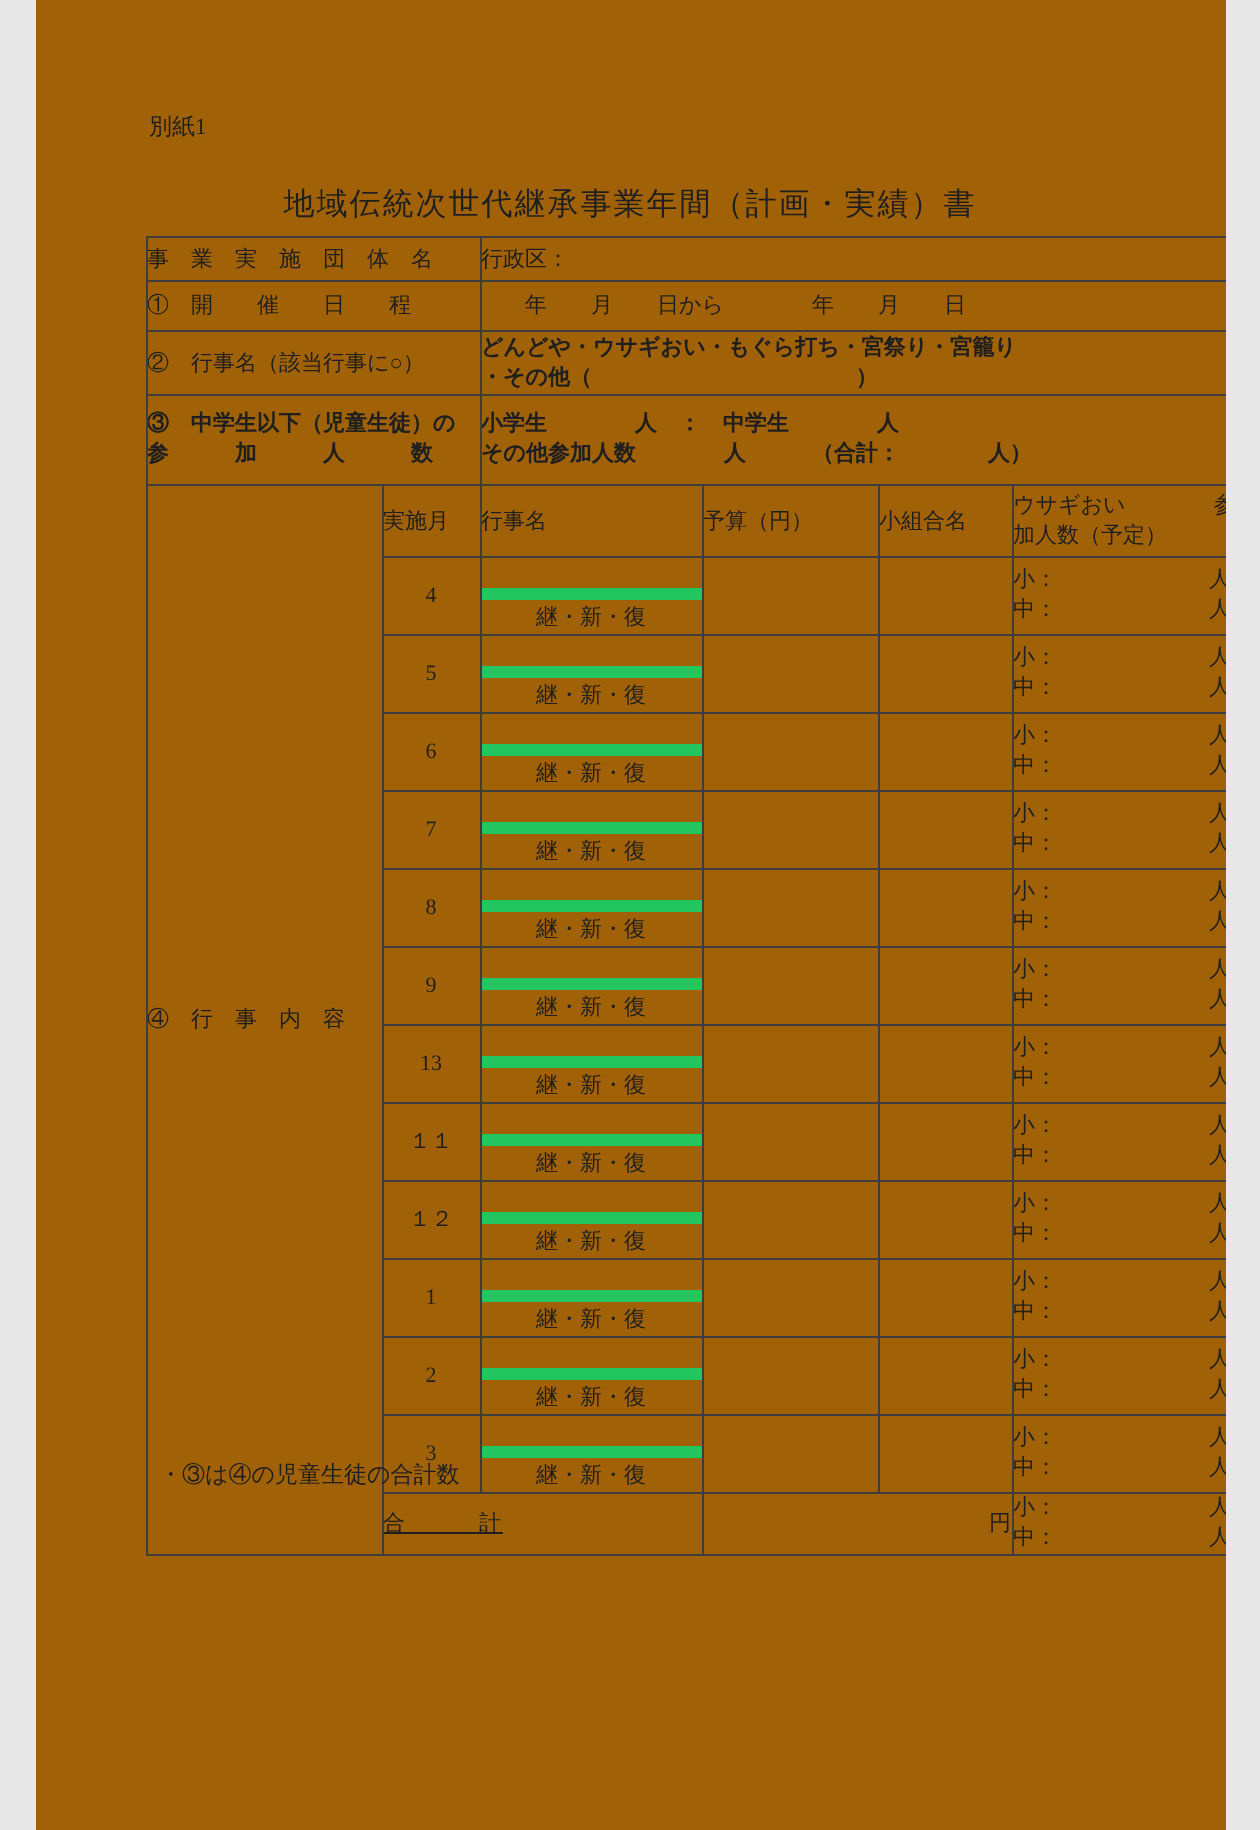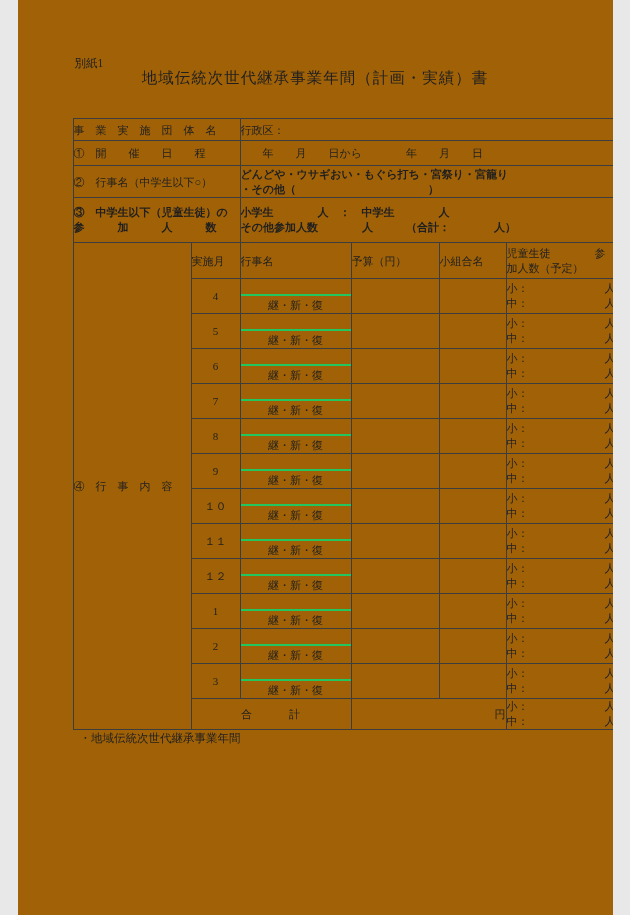--- a/index.html
+++ b/index.html
@@ -3,21 +3,21 @@
 <meta charset="utf-8">
 <style>
   html,body{margin:0;padding:0;background:#e8e8e8;}
   .page{
     width:595px;height:915px;background:#a16207;position:relative;
     font-family:"Liberation Serif","DejaVu Serif",serif;color:#1f1f1f;
     margin:0 auto;overflow:hidden;
   }
   .attachment{position:absolute;left:57px;top:56px;font-size:11.5px;}
   .title{
-    position:absolute;left:0;top:68px;width:100%;text-align:center;
+    position:absolute;left:0;top:92px;width:100%;text-align:center;
     font-size:15.5px;font-weight:normal;margin:0;letter-spacing:1px;
   }
   table.form{
     position:absolute;left:55px;top:118px;width:543px;
     border-collapse:collapse;table-layout:fixed;font-size:11px;
   }
   table.form td{
     border:1px solid #3d3d3d;vertical-align:middle;
     line-height:14px;overflow:hidden;padding:0;
   }
@@ -32,26 +32,26 @@
   .r-month{height:34px;}
   .r-total{height:30px;}
   .section{vertical-align:middle;padding-left:6px;white-space:nowrap;margin-left:24px;}
   .hd{text-align:left;padding:0 2px;}
   .hd-part{text-align:left;padding:2px 4px 2px 5px;}
   .hd-part div{line-height:15px;white-space:nowrap;}
   .month{text-align:center;}
   .event-cell{vertical-align:top;}
   .ev-upper{height:15px;}
   .ev-lower{
-    height:17px;border-top:2px solid #22c55e;
+    height:17px;border-top:6px solid #22c55e;
     display:flex;align-items:center;justify-content:center;
   }
   .part-cell{padding:2px 7px 2px 6px;vertical-align:middle;}
   .part-line{display:flex;justify-content:space-between;line-height:15px;}
-  .total-lbl{text-align:center;letter-spacing:1px;}
+  .total-lbl{text-align:left;letter-spacing:1px;text-decoration:underline;}
   .total-yen{vertical-align:bottom;text-align:right;padding:0 6px 3px 0;}
   .footnotes{position:absolute;left:62px;top:727px;font-size:11.5px;line-height:22px;}
 </style>
 </head>
 <body>
 
 <div class="page">
 
   <div class="attachment">別紙1</div>
   <h1 class="title">地域伝統次世代継承事業年間（計画・実績）書</h1>
@@ -69,21 +69,21 @@
     <tbody>
         <tr class="r-org">
       <td colspan="2" class="lbl">事　業　実　施　団　体　名</td>
       <td colspan="4" class="val">行政区：</td>
     </tr>
     <tr class="r-sched">
       <td colspan="2" class="lbl">①　開　　催　　日　　程</td>
       <td colspan="4" class="val">　　年　　月　　日から　　　　年　　月　　日</td>
     </tr>
     <tr class="r-event">
-      <td colspan="2" class="lbl">②　行事名（中学生以下○）</td>
+      <td colspan="2" class="lbl">②　行事名（該当行事に○）</td>
       <td colspan="4" class="val two-line">
         <div>どんどや・ウサギおい・もぐら打ち・宮祭り・宮籠り</div>
         <div>・その他（　　　　　　　　　　　　）</div>
       </td>
     </tr>
     <tr class="r-part">
       <td colspan="2" class="lbl two-line">
         <div>③　中学生以下（児童生徒）の</div>
         <div>参　　　加　　　人　　　数</div>
       </td>
@@ -93,21 +93,21 @@
       </td>
     </tr>
 
     <tr class="r-head">
       <td rowspan="14" class="section">④　行　事　内　容</td>
       <td class="hd">実施月</td>
       <td class="hd">行事名</td>
       <td class="hd">予算（円）</td>
       <td class="hd">小組合名</td>
       <td class="hd-part">
-        <div>児童生徒　　　　参</div>
+        <div>ウサギおい　　　　参</div>
         <div>加人数（予定）</div>
       </td>
     </tr>
 
     <tr class="r-month">
       <td class="month">4</td>
       <td class="event-cell">
         <div class="ev-upper"></div>
         <div class="ev-lower">継・新・復</div>
       </td>
@@ -213,21 +213,21 @@
               <span>小：</span>
               <span>人</span>
             </div>
         <div class="part-line">
               <span>中：</span>
               <span>人</span>
             </div>
       </td>
     </tr>
     <tr class="r-month">
-      <td class="month">１０</td>
+      <td class="month">13</td>
       <td class="event-cell">
         <div class="ev-upper"></div>
         <div class="ev-lower">継・新・復</div>
       </td>
       <td></td>
       <td></td>
       <td class="part-cell">
         <div class="part-line">
               <span>小：</span>
               <span>人</span>
@@ -345,16 +345,16 @@
         <div class="part-line">
               <span>中：</span>
               <span>人</span>
             </div>
       </td>
     </tr>
   </tbody>
     </table>
 
   <div class="footnotes">
-    <div>・地域伝統次世代継承事業年間</div>
+    <div>・③は④の児童生徒の合計数</div>
   </div>
 
 </div>
 
 </body></html>

